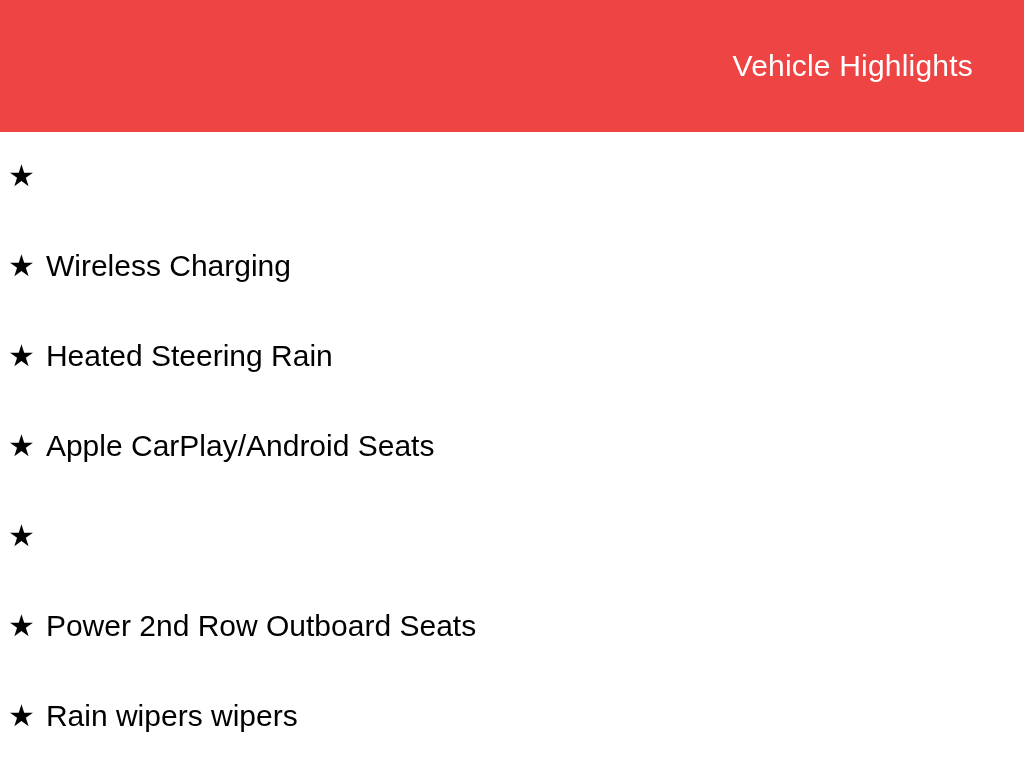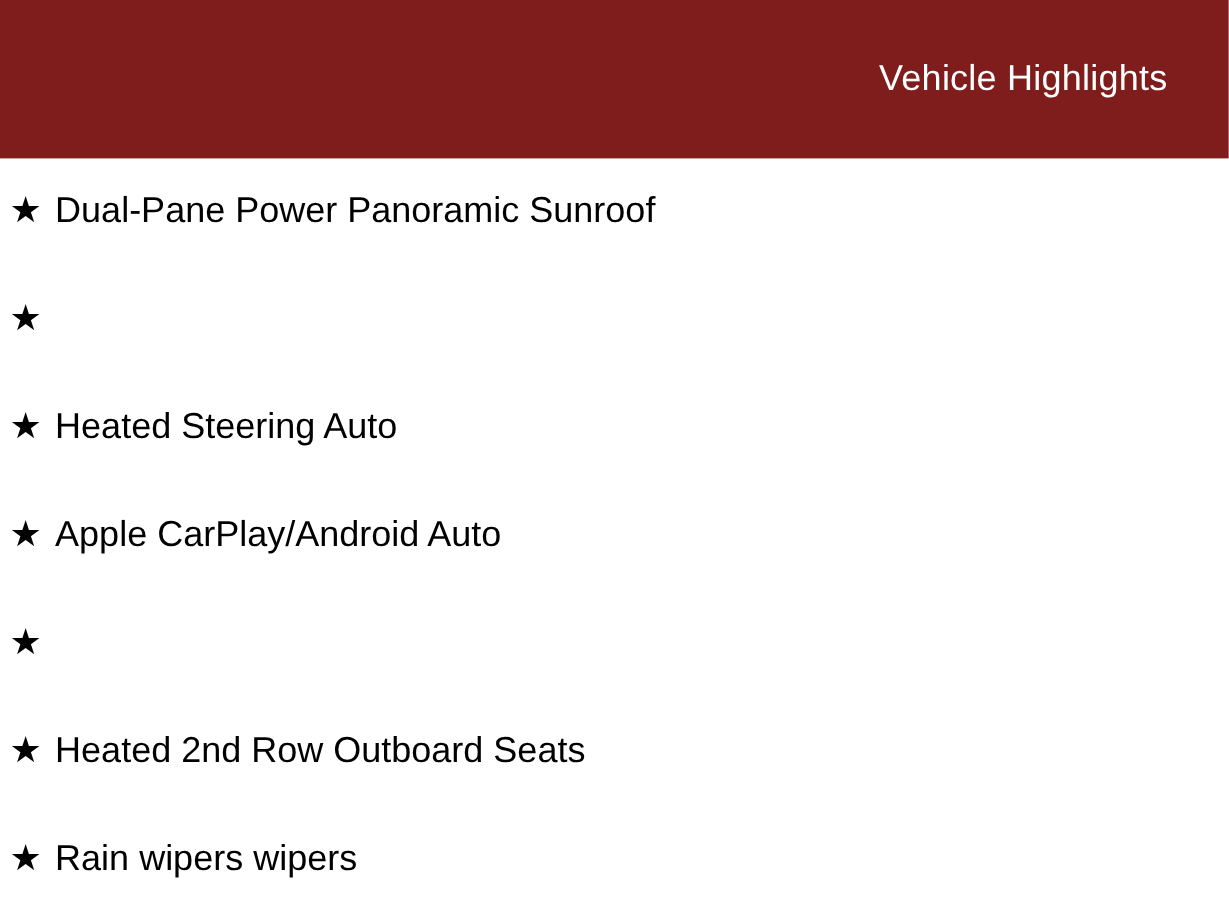--- a/index.html
+++ b/index.html
@@ -7,21 +7,21 @@
     padding: 0;
     width: 1024px;
     height: 768px;
     overflow: hidden;
     background: #ffffff;
     font-family: "Liberation Sans", sans-serif;
   }
   .header {
     width: 1024px;
     height: 132px;
-    background: #7f1d1d;
+    background: #ef4444;
     display: flex;
     align-items: center;
     justify-content: flex-end;
     box-sizing: border-box;
     padding-right: 51px;
   }
   .header .title {
     color: #ffffff;
     font-size: 30px;
     line-height: 1.15;
@@ -56,37 +56,37 @@
 </head>
 <body>
 
 <div class="header">
   <span class="title">Vehicle Highlights</span>
 </div>
 
 <ul class="highlights">
   <li>
     <span class="star">★</span>
-    <span class="label">Dual-Pane Power Panoramic Sunroof</span>
+  </li>
+  <li>
+    <span class="star">★</span>
+    <span class="label">Wireless Charging</span>
+  </li>
+  <li>
+    <span class="star">★</span>
+    <span class="label">Heated Steering Rain</span>
+  </li>
+  <li>
+    <span class="star">★</span>
+    <span class="label">Apple CarPlay/Android Seats</span>
   </li>
   <li>
     <span class="star">★</span>
   </li>
   <li>
     <span class="star">★</span>
-    <span class="label">Heated Steering Auto</span>
-  </li>
-  <li>
-    <span class="star">★</span>
-    <span class="label">Apple CarPlay/Android Auto</span>
-  </li>
-  <li>
-    <span class="star">★</span>
-  </li>
-  <li>
-    <span class="star">★</span>
-    <span class="label">Heated 2nd Row Outboard Seats</span>
+    <span class="label">Power 2nd Row Outboard Seats</span>
   </li>
   <li>
     <span class="star">★</span>
     <span class="label">Rain wipers wipers</span>
   </li>
 </ul>
 
 </body></html>

